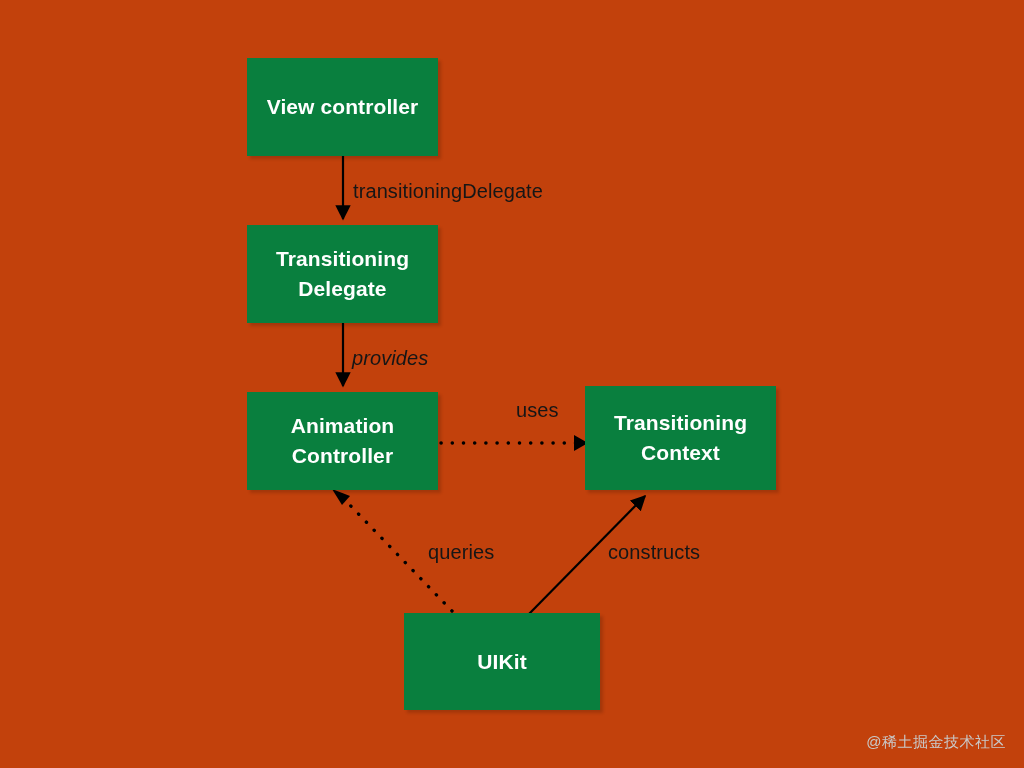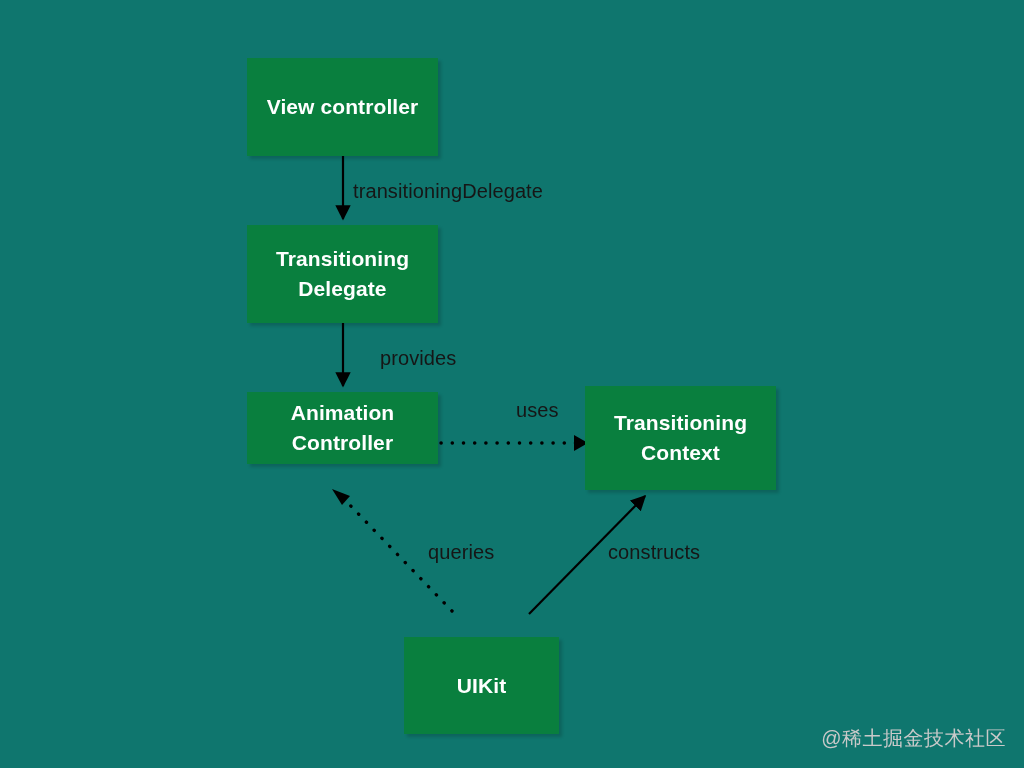--- a/index.html
+++ b/index.html
@@ -7,21 +7,21 @@
     padding: 0;
     background: #ffffff;
   }
   body {
     font-family: "Liberation Sans", sans-serif;
   }
   #canvas {
     position: relative;
     width: 1024px;
     height: 768px;
-    background: #0f766e;
+    background: #c2410c;
     overflow: hidden;
   }
   .node {
     position: absolute;
     background: #097f3e;
     color: #ffffff;
     display: flex;
     align-items: center;
     justify-content: center;
     text-align: center;
@@ -51,21 +51,21 @@
     top: 0;
     width: 1024px;
     height: 768px;
     pointer-events: none;
   }
   .watermark {
     position: absolute;
     right: 18px;
     bottom: 16px;
     color: #c9c9c9;
-    font-size: 20px;
+    font-size: 15px;
     letter-spacing: 0.5px;
     white-space: nowrap;
   }
 </style>
 </head>
 <body>
 
 <div id="canvas">
 
   <svg id="edges" viewBox="0 0 1024 768" width="1024" height="768" xmlns="http://www.w3.org/2000/svg">
@@ -100,37 +100,37 @@
 
   <div class="node" style="left:247px; top:58px; width:191px; height:98px;">
     <span class="node-label">View controller</span>
   </div>
 
   <div class="node" style="left:247px; top:225px; width:191px; height:98px;">
     <span class="node-label">Transitioning
 Delegate</span>
   </div>
 
-  <div class="node" style="left:247px; top:392px; width:191px; height:72px;">
+  <div class="node" style="left:247px; top:392px; width:191px; height:98px;">
     <span class="node-label">Animation
 Controller</span>
   </div>
 
   <div class="node" style="left:585px; top:386px; width:191px; height:104px;">
     <span class="node-label">Transitioning
 Context</span>
   </div>
 
-  <div class="node" style="left:404px; top:637px; width:155px; height:97px;">
+  <div class="node" style="left:404px; top:613px; width:196px; height:97px;">
     <span class="node-label">UIKit</span>
   </div>
 
   <div class="edge-label" style="left:353px; top:180px;">transitioningDelegate</div>
 
-  <div class="edge-label" style="left:380px; top:347px;">provides</div>
+  <div class="edge-label" style="left:352px; top:347px;font-style:italic;">provides</div>
 
   <div class="edge-label" style="left:516px; top:399px;">uses</div>
 
   <div class="edge-label" style="left:428px; top:541px;">queries</div>
 
   <div class="edge-label" style="left:608px; top:541px;text-align:center;">constructs</div>
 
   <div class="watermark">@稀土掘金技术社区</div>
 
 </div>

